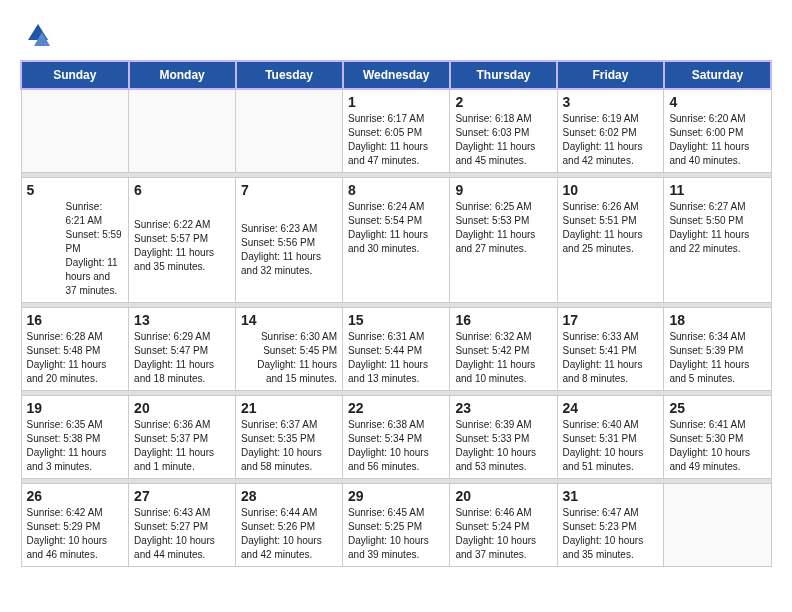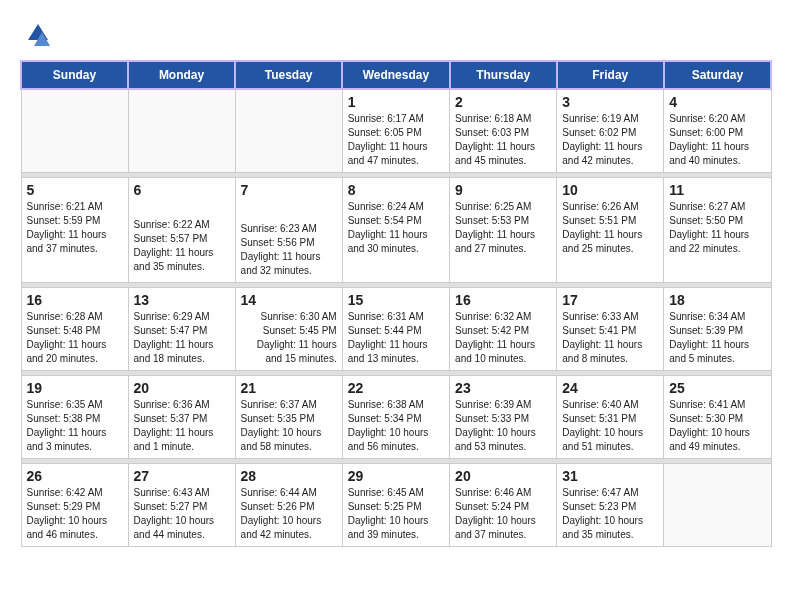--- a/index.html
+++ b/index.html
@@ -146,21 +146,21 @@
 Sunset: 6:00 PM
 Daylight: 11 hours and 40 minutes.</div>
         </td>
       </tr>
       <tr>
         <td colspan="7" style="background: rgb(224, 224, 224); padding: 2px; border: 1px solid rgb(204, 204, 204);"></td>
       </tr>
       <tr>
         <td>
           <span class="day-num">5</span>
-          <div class="cell-info" style="white-space: pre-line;">Sunrise: 6:21 AM
+          <div class="cell-info" style="white-space: pre-line; margin-left: 39px;">Sunrise: 6:21 AM
 Sunset: 5:59 PM
 Daylight: 11 hours and 37 minutes.</div>
         </td>
         <td>
           <span class="day-num">6</span>
           <div class="cell-info" style="white-space: pre-line; margin-top: 20px;">Sunrise: 6:22 AM
 Sunset: 5:57 PM
 Daylight: 11 hours and 35 minutes.</div>
         </td>
         <td>

